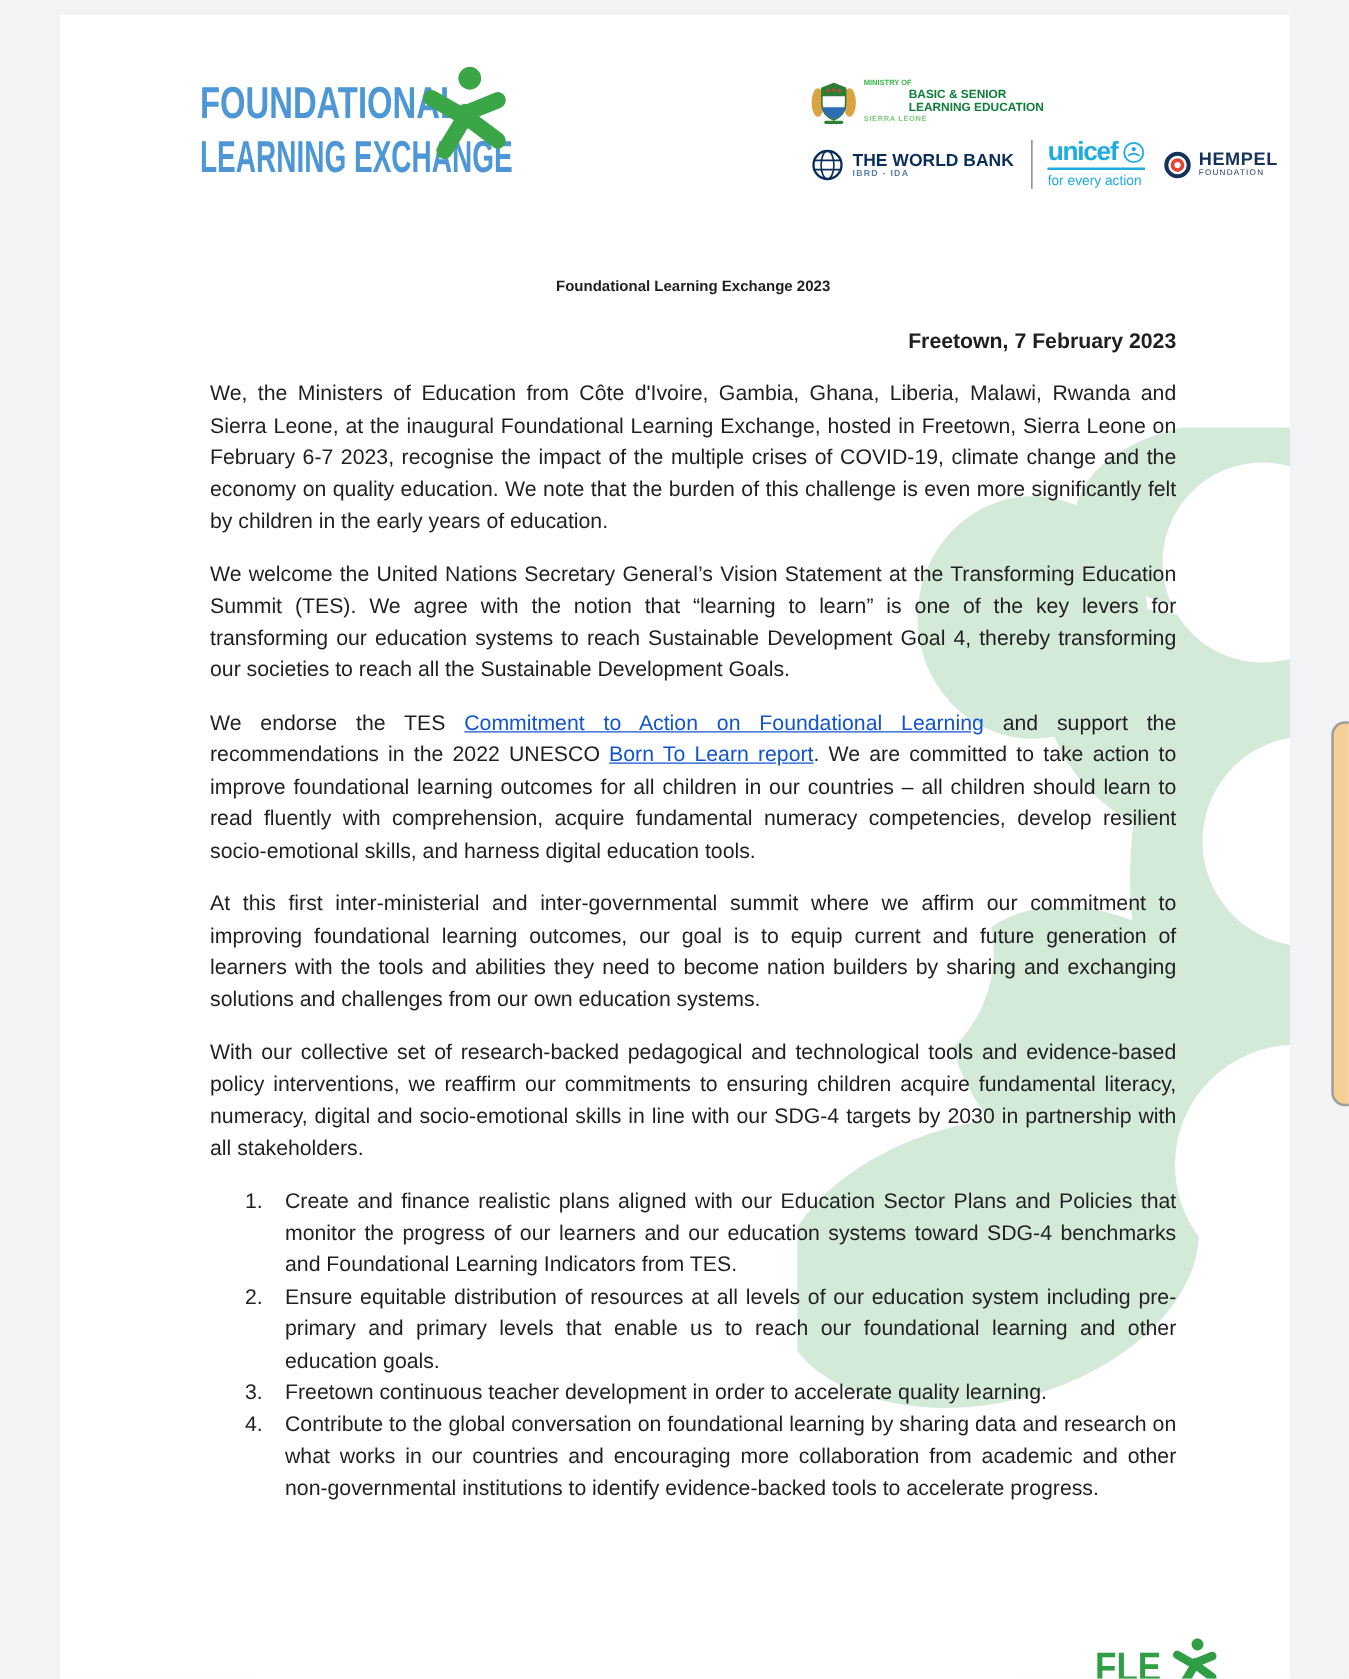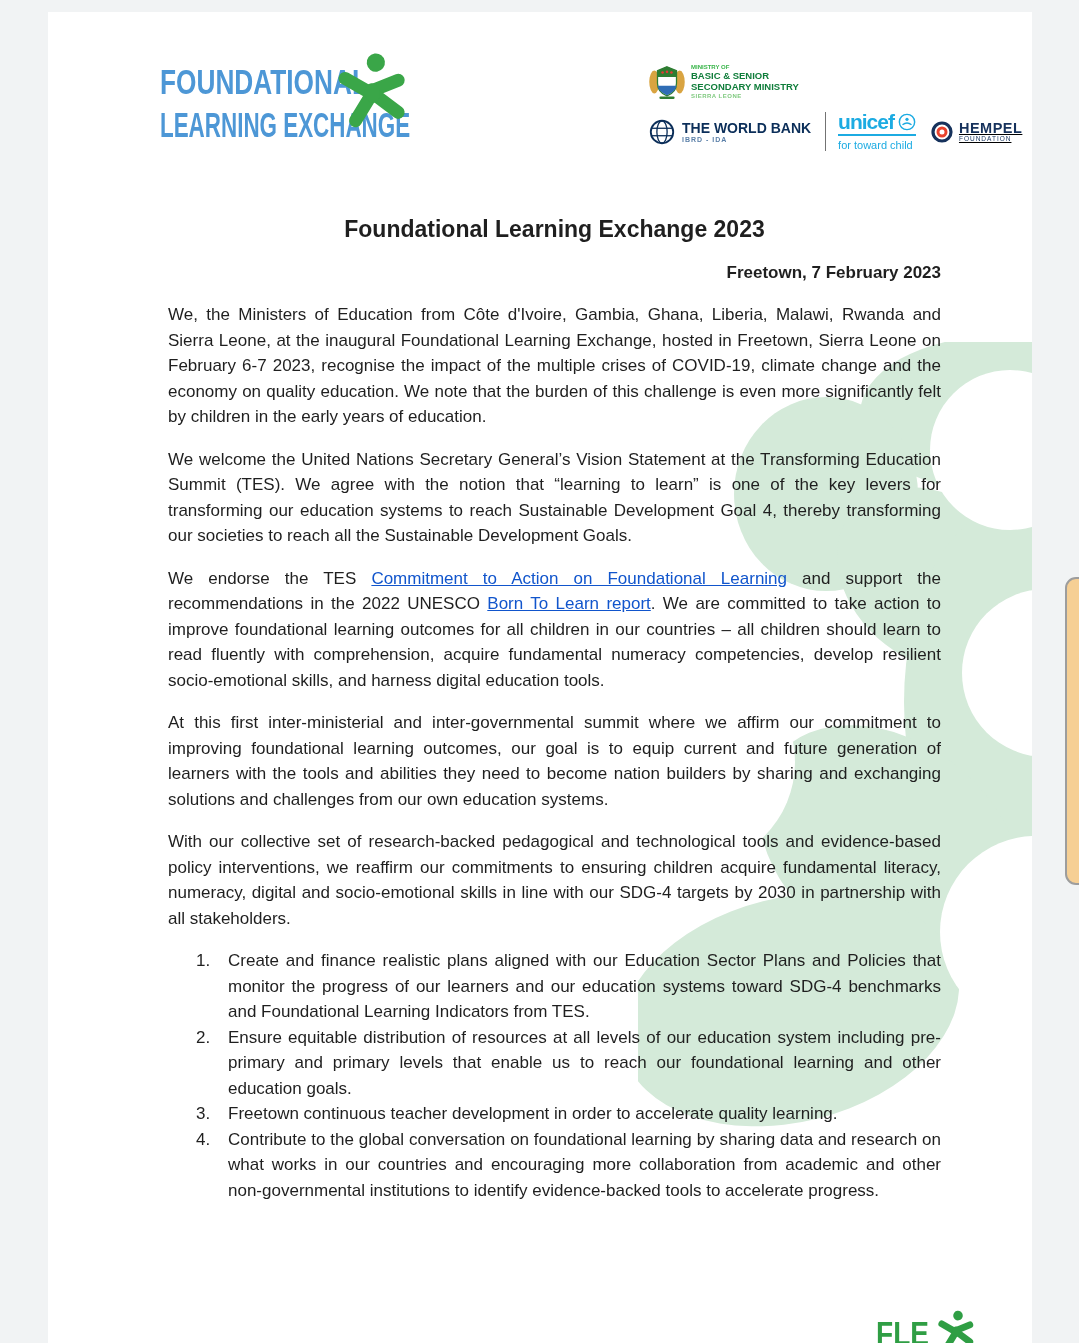--- a/index.html
+++ b/index.html
@@ -28,42 +28,42 @@
   .logo-row1 { gap:18px; }
   .logo-row2 { gap:14px; margin-top:10px; align-items:center; }
 
   .gosl { display:flex; align-items:center; gap:5px; }
   .gosl-text .gosl-name { color:#1e8b3c; font-weight:bold; font-size:27px; line-height:26px; letter-spacing:1px; }
   .gosl-caption { background:#c0272d; color:#fff; font-size:6px; font-weight:bold; letter-spacing:.5px; padding:1.5px 3px; white-space:nowrap; }
 
   .mbsse { display:flex; align-items:center; gap:5px; }
   .mbsse-text { line-height:1.15; white-space:nowrap; }
   .mbsse-l1 { color:#39b54a; font-size:6px; font-weight:bold; }
-  .mbsse-l2,.mbsse-l3 { color:#0f7d3a; font-size:9.5px; font-weight:bold; }
+  .mbsse-l2,.mbsse-l3 { color:#0f7d3a; font-size:9.5px; font-weight:bold;margin-left:36px; }
   .mbsse-l4 { color:#7fc97f; font-size:6px; font-weight:bold; letter-spacing:.5px; }
 
   .worldbank { display:flex; align-items:center; gap:6px; }
   .wb-name { color:#0b2e59; font-weight:bold; font-size:14px; white-space:nowrap; }
   .wb-caption { color:#5a7fa8; font-size:7px; font-weight:bold; letter-spacing:1px; }
 
   .unicef { border-left:1px solid #737373; padding-left:12px; }
   .unicef-top { display:flex; align-items:center; gap:4px; border-bottom:2px solid #1cabe2; padding-bottom:2px; }
   .unicef-name { color:#1cabe2; font-size:21px; font-weight:bold; letter-spacing:-1px; line-height:20px; }
   .unicef-caption { color:#1cabe2; font-size:11px; margin-top:3px; }
 
-  .hempel { display:flex; align-items:center; gap:5px;text-decoration:underline; }
+  .hempel { display:flex; align-items:center; gap:5px; }
   .hempel-name { color:#16325c; font-weight:bold; font-size:14.5px; letter-spacing:.5px; line-height:14px; }
   .hempel-caption { color:#16325c; font-size:6.5px; letter-spacing:1px; }
 
   
   .content {
     position:absolute; left:120px; top:205px; width:773px; z-index:1;
     color:#1f1f1f; font-size:17px; line-height:25.5px;
   }
-  .doc-title,.doc-subtitle { font-size:23px; font-weight:bold; text-align:center; margin:0 0 17px; }
+  .doc-title,.doc-subtitle { font-size:12px; font-weight:bold; text-align:center; margin:0 0 17px; }
   .dateline { font-weight:bold; margin:0 0 17px;text-align:right; }
   .para { text-align:justify; margin:0 0 17px; }
   .doc-link { color:#1155cc; text-decoration:underline; cursor:pointer;margin-top:34px; }
   ol.commit-list { list-style:none; margin:0; }
   ol.commit-list li { position:relative; padding-left:60px; text-align:justify; }
   ol.commit-list .li-num { position:absolute; left:28px; }
 
   
   .flex-footer { position:absolute; left:828px; top:1307px; display:flex; align-items:flex-start; z-index:2; }
   .flex-word { color:#2f9e44; font-weight:bold; font-size:33px; letter-spacing:0; transform:scaleX(.85); transform-origin:left top; line-height:30px; }
@@ -123,21 +123,21 @@
           <path d="M30,6 L45,12 V22 H15 V12 Z" fill="#2e7d32"></path>
           <circle cx="23" cy="15" r="2" fill="#e53935"></circle>
             <circle cx="30" cy="14" r="2" fill="#e53935"></circle>
             <circle cx="37" cy="15" r="2" fill="#e53935"></circle>
           <path d="M15,36 H45 Q43,46 30,51 Q17,46 15,36 Z" fill="#2f6db5"></path>
           <rect x="18" y="53" width="24" height="4" rx="2" fill="#2e7d32"></rect>
         </svg>
         <div class="mbsse-text">
           <div class="mbsse-l1">MINISTRY OF</div>
           <div class="mbsse-l2">BASIC &amp; SENIOR</div>
-          <div class="mbsse-l3">SECONDARY MINISTRY</div>
+          <div class="mbsse-l3">LEARNING EDUCATION</div>
           <div class="mbsse-l4">SIERRA LEONE</div>
         </div>
       </div>
     </div>
     <div class="logo-row logo-row2">
       <div class="worldbank">
         <svg width="28" height="28" viewBox="0 0 30 30">
           <circle cx="15" cy="15" r="12" fill="none" stroke="#0b2e59" stroke-width="2"></circle>
           <ellipse cx="15" cy="15" rx="5.5" ry="12" fill="none" stroke="#0b2e59" stroke-width="1.4"></ellipse>
           <line x1="3" y1="11" x2="27" y2="11" stroke="#0b2e59" stroke-width="1.4"></line>
@@ -150,21 +150,21 @@
       </div>
       <div class="unicef">
         <div class="unicef-top">
           <span class="unicef-name">unicef</span>
           <svg width="18" height="18" viewBox="0 0 20 20">
             <circle cx="10" cy="10" r="8.5" fill="none" stroke="#1cabe2" stroke-width="1.6"></circle>
             <circle cx="10" cy="7" r="1.8" fill="#1cabe2"></circle>
             <path d="M5,13 Q10,9 15,13" fill="none" stroke="#1cabe2" stroke-width="1.6"></path>
           </svg>
         </div>
-        <div class="unicef-caption">for toward child</div>
+        <div class="unicef-caption">for every action</div>
       </div>
       <div class="hempel">
         <svg width="24" height="24" viewBox="0 0 24 24">
           <circle cx="12" cy="12" r="9" fill="none" stroke="#16325c" stroke-width="3.2"></circle>
           <circle cx="12" cy="12" r="4" fill="none" stroke="#e8432e" stroke-width="3"></circle>
         </svg>
         <div>
           <div class="hempel-name">HEMPEL</div>
           <div class="hempel-caption">FOUNDATION</div>
         </div>

